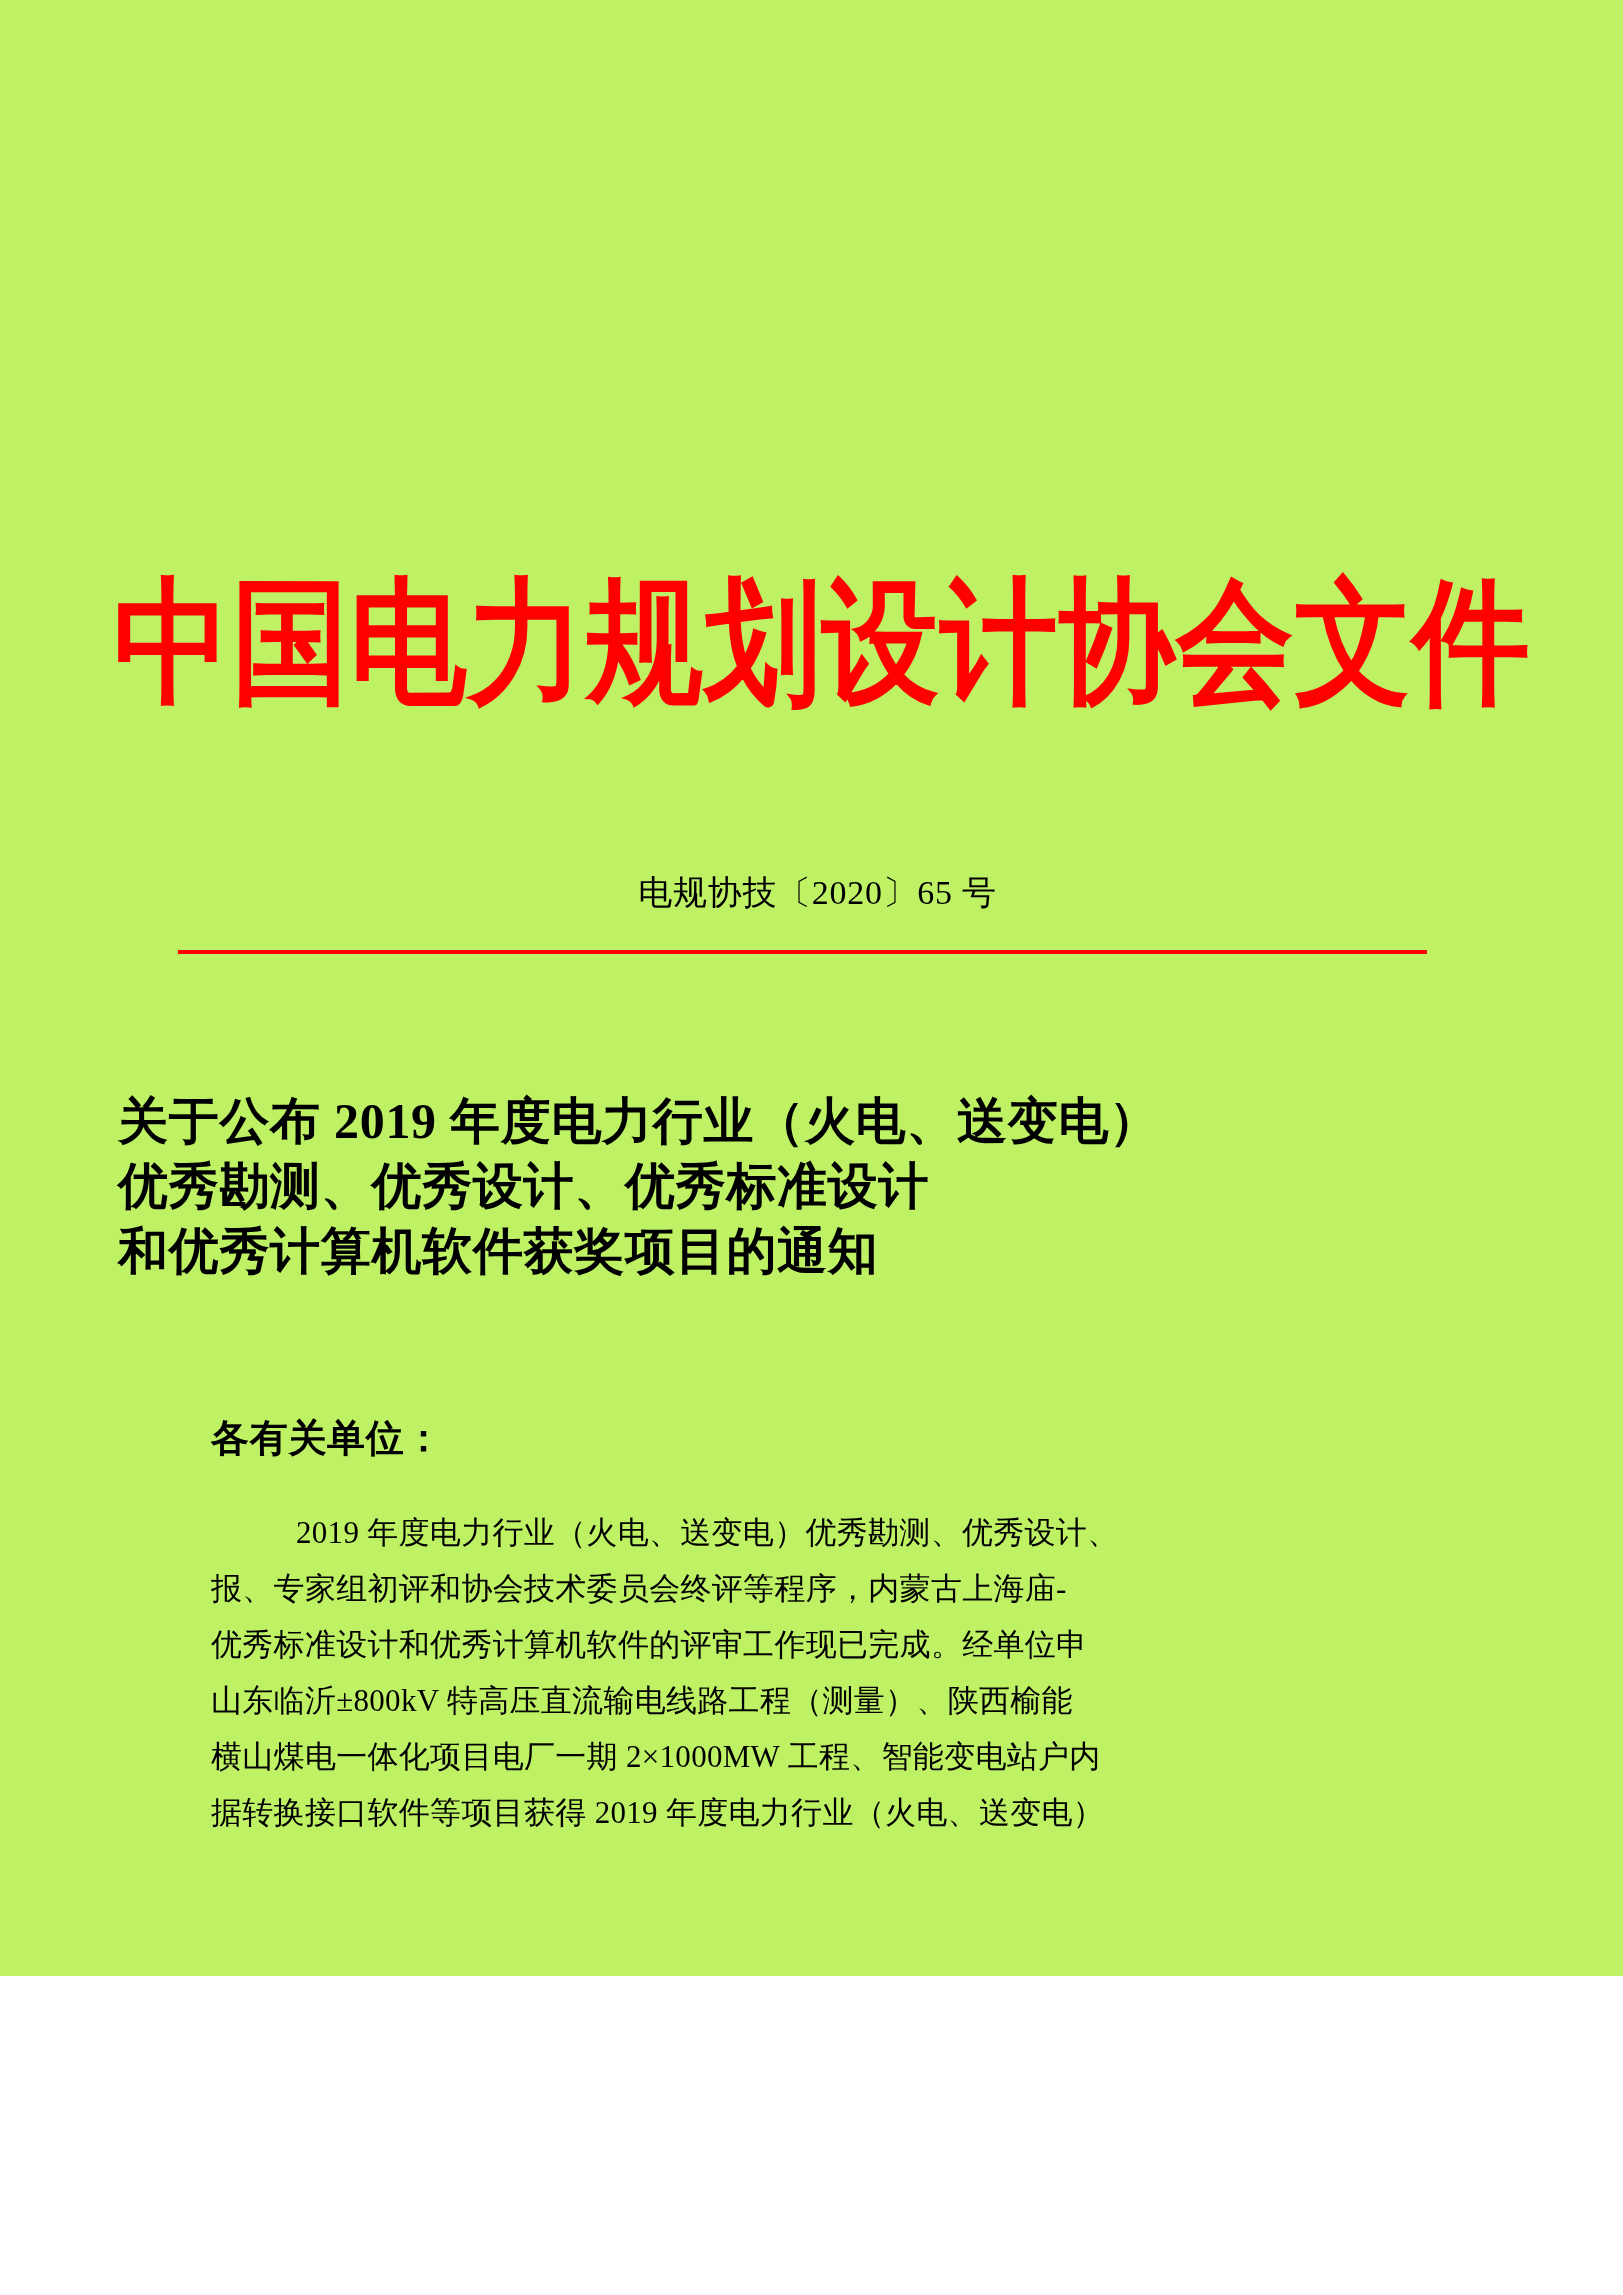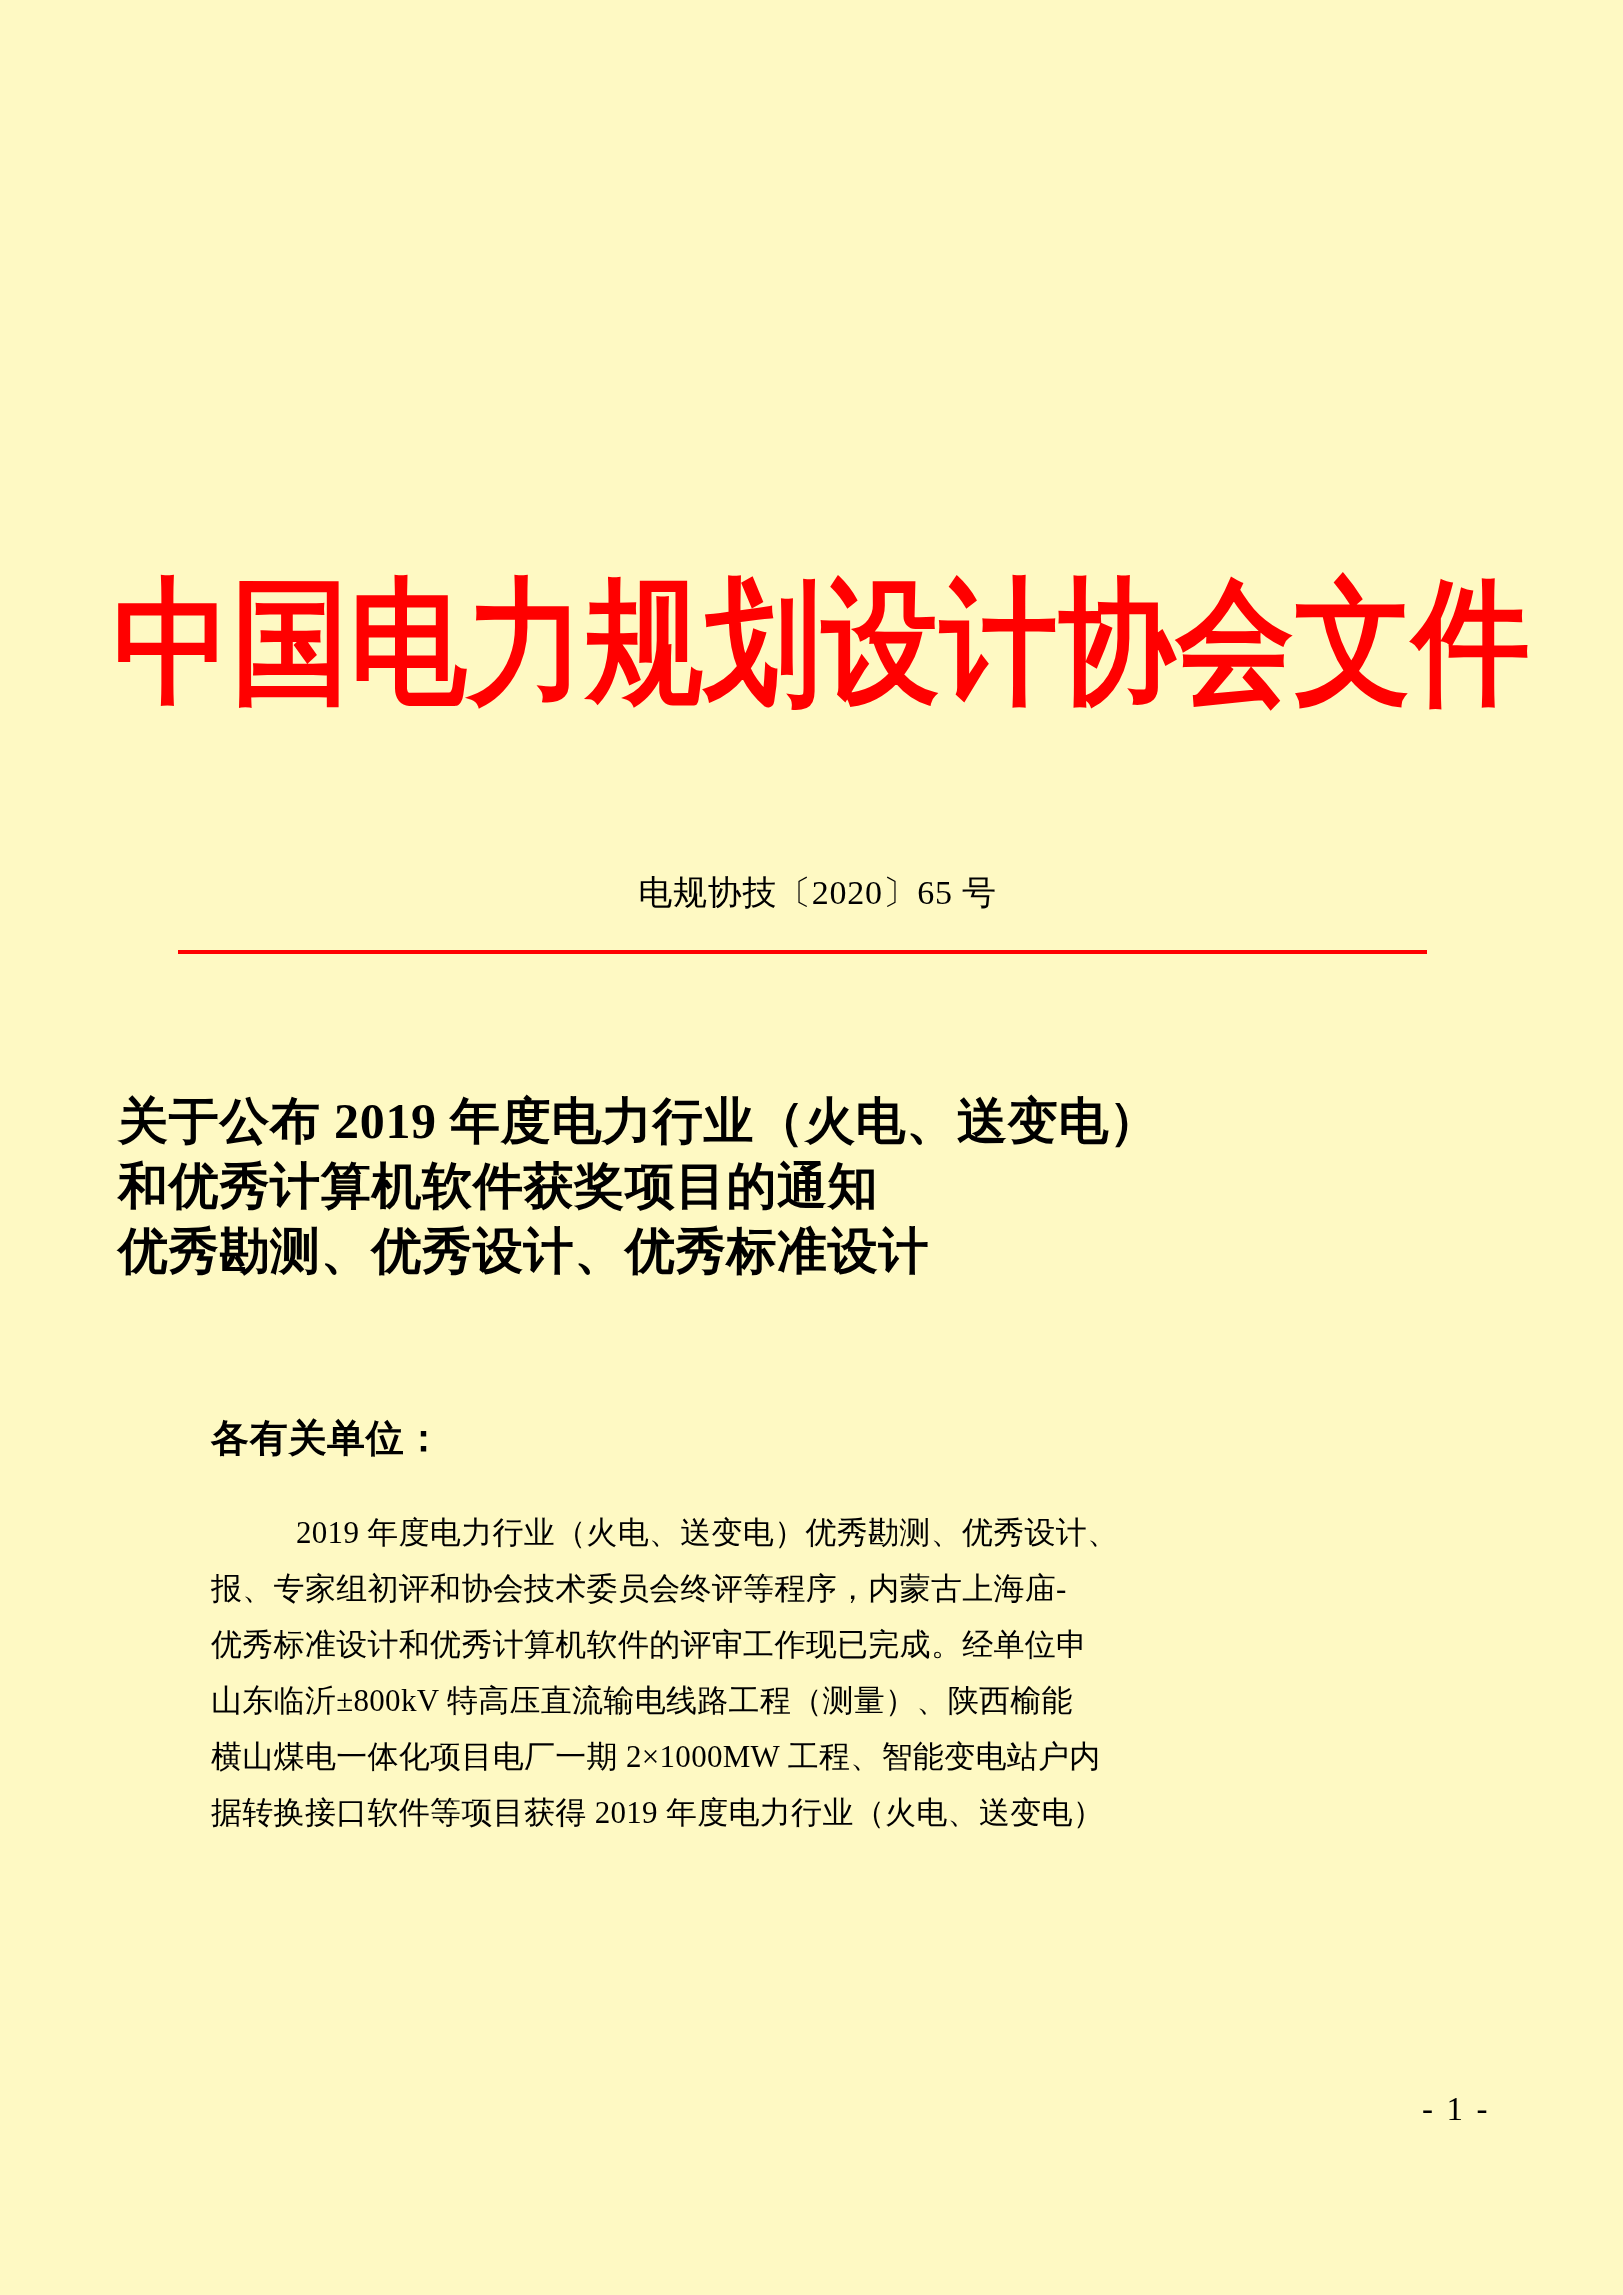--- a/index.html
+++ b/index.html
@@ -4,22 +4,22 @@
 <style>
   html, body {
     margin: 0;
     padding: 0;
     background: #ffffff;
   }
 
   .page {
     position: relative;
     width: 1623px;
-    height: 2295px;
-    background: #fef9c3;
+    height: 1976px;
+    background: #bef264;
     overflow: hidden;
     font-family: "Liberation Serif", "DejaVu Serif", serif;
     color: #000000;
   }
 
   
   .masthead {
     position: absolute;
     left: 0;
     right: 0;
@@ -129,22 +129,22 @@
 <div class="page">
 
   <div class="masthead">中国电力规划设计协会文件</div>
 
   <div class="doc-number">电规协技〔2020〕65 号</div>
 
   <div class="red-rule"></div>
 
   <div class="title-block">
     <div class="title-line">关于公布 2019 年度电力行业（火电、送变电）</div>
+    <div class="title-line">优秀勘测、优秀设计、优秀标准设计</div>
     <div class="title-line">和优秀计算机软件获奖项目的通知</div>
-    <div class="title-line">优秀勘测、优秀设计、优秀标准设计</div>
   </div>
 
   <div class="salutation">各有关单位：</div>
 
   <div class="body-block">
     <div class="body-line indent">2019 年度电力行业（火电、送变电）优秀勘测、优秀设计、</div>
     <div class="body-line">报、专家组初评和协会技术委员会终评等程序，内蒙古上海庙-</div>
     <div class="body-line">优秀标准设计和优秀计算机软件的评审工作现已完成。经单位申</div>
     <div class="body-line">山东临沂±800kV 特高压直流输电线路工程（测量）、陕西榆能</div>
     <div class="body-line">横山煤电一体化项目电厂一期 2×1000MW 工程、智能变电站户内</div>

